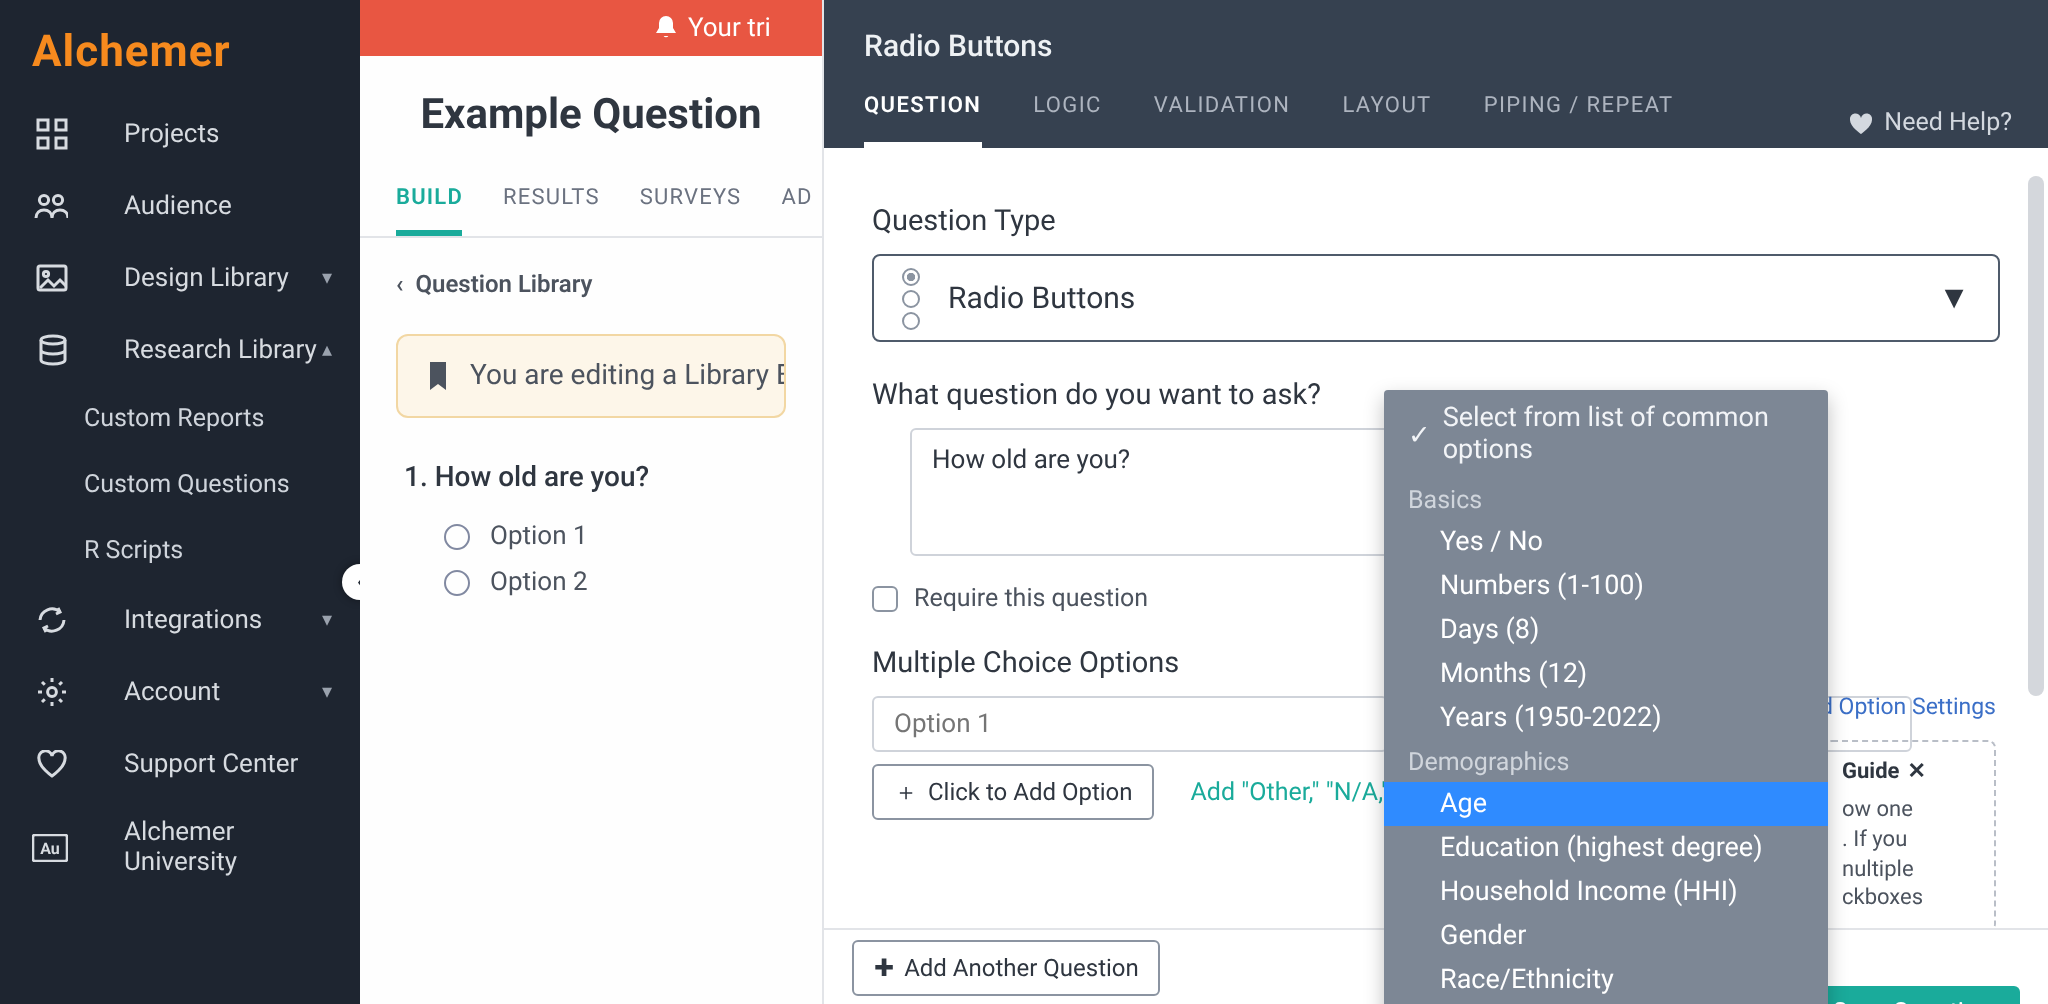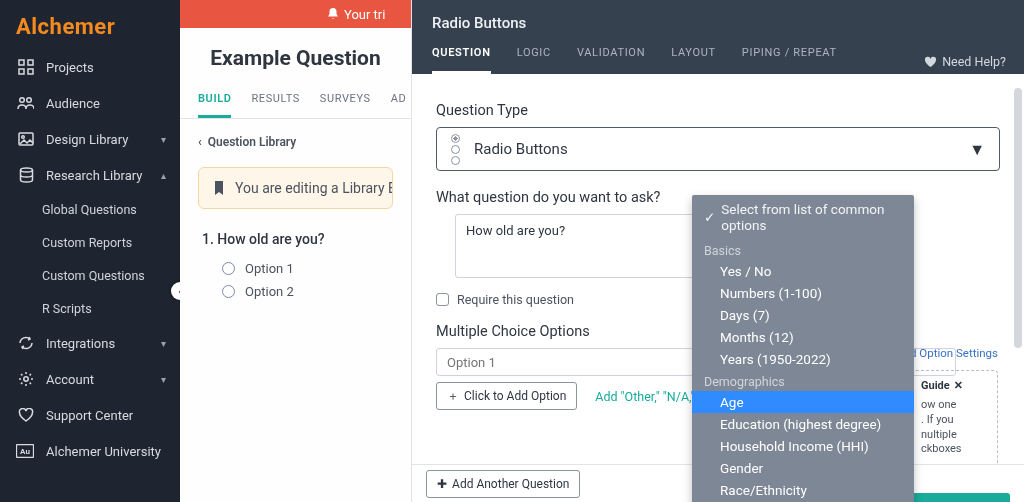--- a/index.html
+++ b/index.html
@@ -3,21 +3,21 @@
 <meta charset="utf-8">
 <style>
   * { box-sizing: border-box; margin: 0; padding: 0; font-family: -apple-system, BlinkMacSystemFont, "Segoe UI", Roboto, Helvetica, Arial, sans-serif; }
   body { width: 1024px; height: 502px; overflow: hidden; position: relative; background: #f4f5f7; }
 
   
   .sidebar { position: absolute; left:0; top:0; width:180px; height:502px; background:#1e2530; color:#e6e8eb; display:flex; flex-direction:column; }
   .logo { padding:14px 16px 10px; }
   .logo-text { font-size:22px; font-weight:700; color:#f68a1e; letter-spacing:.5px; }
   .nav { flex:1; overflow:hidden; }
-  .nav-item { display:flex; align-items:center; gap:12px; padding:9px 16px; font-size:13px; color:#d7dbe0; cursor:pointer; position:relative; }
+  .nav-item { display:flex; align-items:center; gap:28px; padding:9px 16px; font-size:13px; color:#d7dbe0; cursor:pointer; position:relative; }
   .nav-item .caret { position:absolute; right:14px; font-size:10px; color:#9aa2ad; }
   .nav-icon { width:18px; height:18px; display:flex; align-items:center; justify-content:flex-end; }
   .nav-sub { padding:9px 16px 9px 42px; font-size:12.5px; color:#cfd4db; cursor:pointer; }
   .collapse-knob { position:absolute; right:-9px; top:282px; width:18px; height:18px; border-radius:50%; background:#fff; color:#1e2530; font-size:10px; display:flex; align-items:center; justify-content:center; box-shadow:0 0 4px rgba(0,0,0,.4); cursor:pointer; }
 
   
   .middle { position:absolute; left:180px; top:0; width:232px; height:502px; background:#fefefe; border-right:1px solid #e2e4e8; }
   .trial-banner { height:28px; background:#e85642; color:#fff; display:flex; align-items:center; gap:4px; padding-left:146px; font-size:13px; overflow:hidden; white-space:nowrap; }
   .bell-icon { width:14px; height:14px; }
   .page-title { text-align:center; font-size:21px; font-weight:700; color:#2f3640; padding:18px 8px 22px; }
@@ -117,21 +117,20 @@
     <div class="nav-item">
       <span class="nav-icon">
           <svg width="15" height="16" viewBox="0 0 15 16" fill="none" stroke="#d7dbe0" stroke-width="1.5">
             <ellipse cx="7.5" cy="3" rx="6" ry="2"></ellipse>
             <path d="M1.5 3v10c0 1.1 2.7 2 6 2s6-.9 6-2V3M1.5 8c0 1.1 2.7 2 6 2s6-.9 6-2"></path>
           </svg>
         </span>
       <span>Research Library</span>
       <span class="caret">▴</span>
     </div>
-    <div class="nav-sub">Global Questions</div>
     <div class="nav-sub">Custom Reports</div>
     <div class="nav-sub">Custom Questions</div>
     <div class="nav-sub">R Scripts</div>
     <div class="nav-item">
       <span class="nav-icon">
           <svg width="16" height="14" viewBox="0 0 16 14" fill="none" stroke="#d7dbe0" stroke-width="1.5">
             <path d="M2 7a6 6 0 0 1 10-4M14 7a6 6 0 0 1-10 4"></path>
             <path d="M11 1l1 2-2 1M5 13l-1-2 2-1"></path>
           </svg>
         </span>
@@ -289,21 +288,21 @@
 </div>
 
 <div class="dropdown">
   <div class="dd-head">
     <span>✓</span>
     <span>Select from list of common options</span>
   </div>
   <div class="dd-grouplabel">Basics</div>
   <div class="dd-item">Yes / No</div>
   <div class="dd-item">Numbers (1-100)</div>
-  <div class="dd-item">Days (7)</div>
+  <div class="dd-item">Days (8)</div>
   <div class="dd-item">Months (12)</div>
   <div class="dd-item">Years (1950-2022)</div>
   <div class="dd-grouplabel">Demographics</div>
   <div class="dd-item selected">Age</div>
   <div class="dd-item">Education (highest degree)</div>
   <div class="dd-item">Household Income (HHI)</div>
   <div class="dd-item">Gender</div>
   <div class="dd-item">Race/Ethnicity</div>
   <div class="dd-item">Job Titles</div>
 

